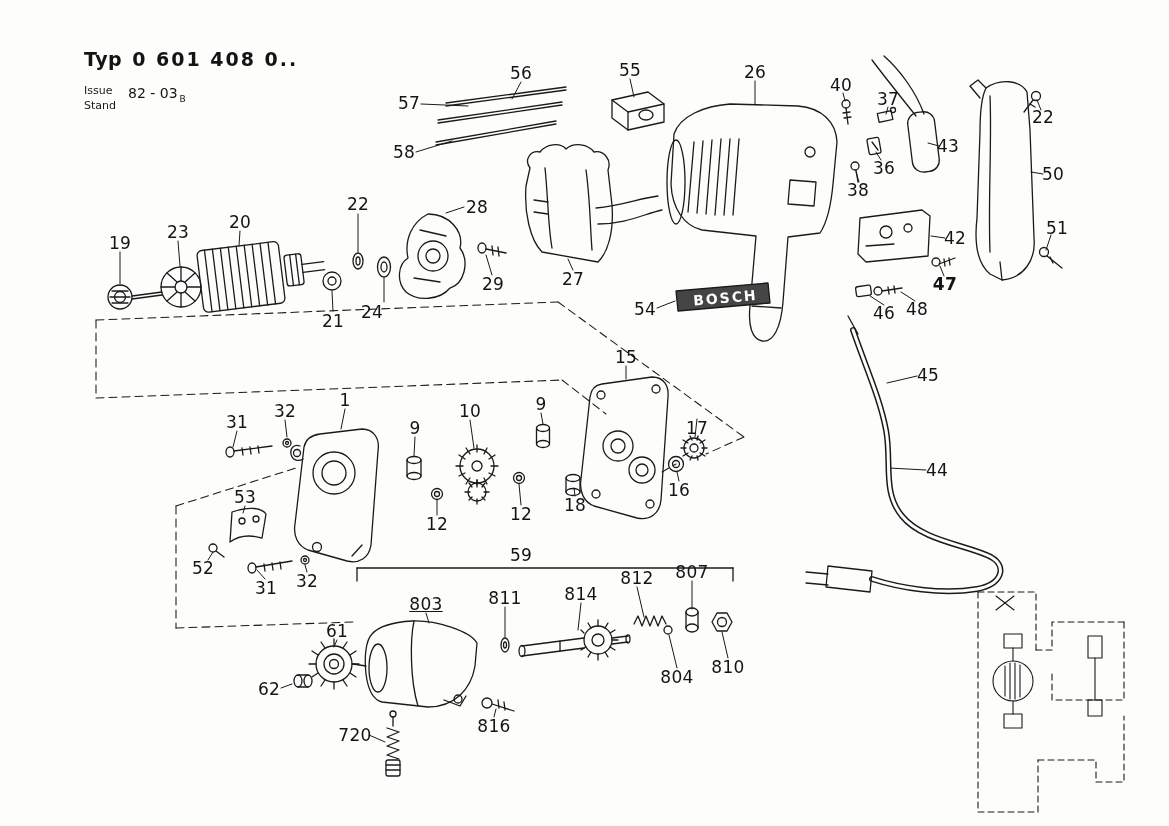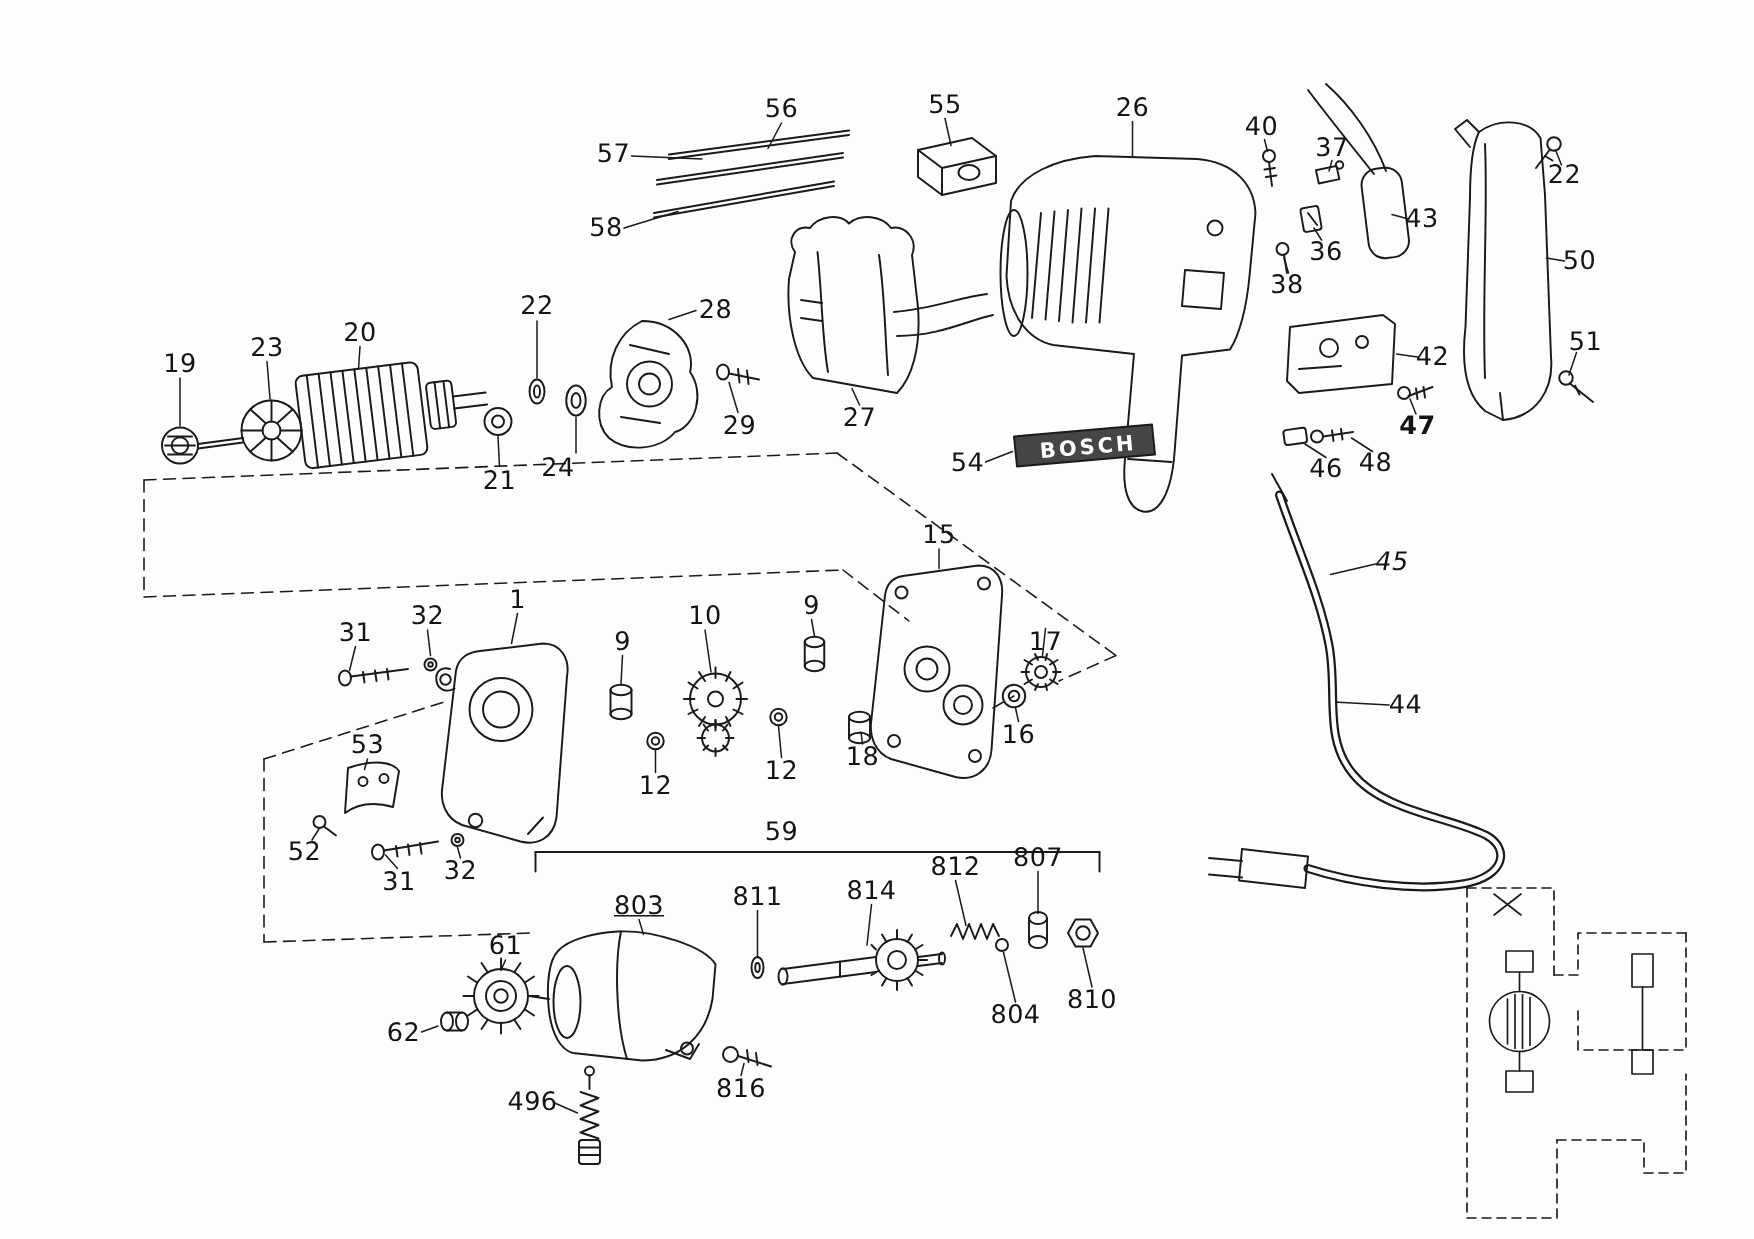--- a/index.html
+++ b/index.html
@@ -494,20 +494,34 @@
         <line x1="1013" y1="701" x2="1013" y2="714"></line>
         <rect x="1004" y="634" width="18" height="14"></rect>
         <rect x="1004" y="714" width="18" height="14"></rect>
         <rect x="1088" y="636" width="14" height="22"></rect>
         <line x1="1095" y1="658" x2="1095" y2="700"></line>
         <rect x="1088" y="700" width="14" height="16"></rect>
       </g>
     </g>
   </svg>
 
+  <div class="header">
+    <div class="typ-line">
+      <span>Typ</span><span class="typ-number">0 601 408 0..</span>
+    </div>
+    <div class="issue-row">
+      <div class="issue-col">
+        <div>Issue</div>
+        <div>Stand</div>
+      </div>
+      <div class="issue-val">
+        <span>82 - 03</span><sub>B</sub>
+      </div>
+    </div>
+  </div>
 
   <div>
       <div class="part-label" style="left: 120px; top: 243px;">19</div>
       <div class="part-label" style="left: 178px; top: 232px;">23</div>
       <div class="part-label" style="left: 240px; top: 222px;">20</div>
       <div class="part-label" style="left: 333px; top: 321px;">21</div>
       <div class="part-label" style="left: 358px; top: 204px;">22</div>
       <div class="part-label" style="left: 372px; top: 312px;">24</div>
       <div class="part-label" style="left: 477px; top: 207px;">28</div>
       <div class="part-label" style="left: 493px; top: 284px;">29</div>
@@ -523,21 +537,21 @@
       <div class="part-label" style="left: 858px; top: 190px;">38</div>
       <div class="part-label" style="left: 948px; top: 146px;">43</div>
       <div class="part-label" style="left: 1043px; top: 117px;">22</div>
       <div class="part-label" style="left: 1053px; top: 174px;">50</div>
       <div class="part-label" style="left: 1057px; top: 228px;">51</div>
       <div class="part-label" style="left: 955px; top: 238px;">42</div>
       <div class="part-label" style="left: 945px; top: 284px; font-weight: bold;">47</div>
       <div class="part-label" style="left: 884px; top: 313px;">46</div>
       <div class="part-label" style="left: 917px; top: 309px;">48</div>
       <div class="part-label" style="left: 645px; top: 309px;">54</div>
-      <div class="part-label" style="left: 928px; top: 375px; font-style: italic;">45</div>
+      <div class="part-label" style="left: 928px; top: 375px;">45</div>
       <div class="part-label" style="left: 937px; top: 470px;">44</div>
       <div class="part-label" style="left: 626px; top: 357px;">15</div>
       <div class="part-label" style="left: 345px; top: 400px;">1</div>
       <div class="part-label" style="left: 237px; top: 422px;">31</div>
       <div class="part-label" style="left: 285px; top: 411px;">32</div>
       <div class="part-label" style="left: 415px; top: 428px;">9</div>
       <div class="part-label" style="left: 470px; top: 411px;">10</div>
       <div class="part-label" style="left: 541px; top: 404px;">9</div>
       <div class="part-label" style="left: 697px; top: 410px; margin-top: 18px;">17</div>
       <div class="part-label" style="left: 679px; top: 490px;">16</div>
@@ -552,16 +566,16 @@
       <div class="part-label" style="left: 337px; top: 631px;">61</div>
       <div class="part-label" style="left: 269px; top: 689px;">62</div>
       <div class="part-label" style="left: 426px; top: 604px; text-decoration: underline;">803</div>
       <div class="part-label" style="left: 505px; top: 598px;">811</div>
       <div class="part-label" style="left: 581px; top: 594px;">814</div>
       <div class="part-label" style="left: 637px; top: 578px;">812</div>
       <div class="part-label" style="left: 692px; top: 572px;">807</div>
       <div class="part-label" style="left: 677px; top: 677px;">804</div>
       <div class="part-label" style="left: 728px; top: 667px;">810</div>
       <div class="part-label" style="left: 494px; top: 726px;">816</div>
-      <div class="part-label" style="left: 355px; top: 735px;">496</div>
+      <div class="part-label" style="left: 355px; top: 735px;">720</div>
     </div>
 
 </div>
 
 </body></html>

